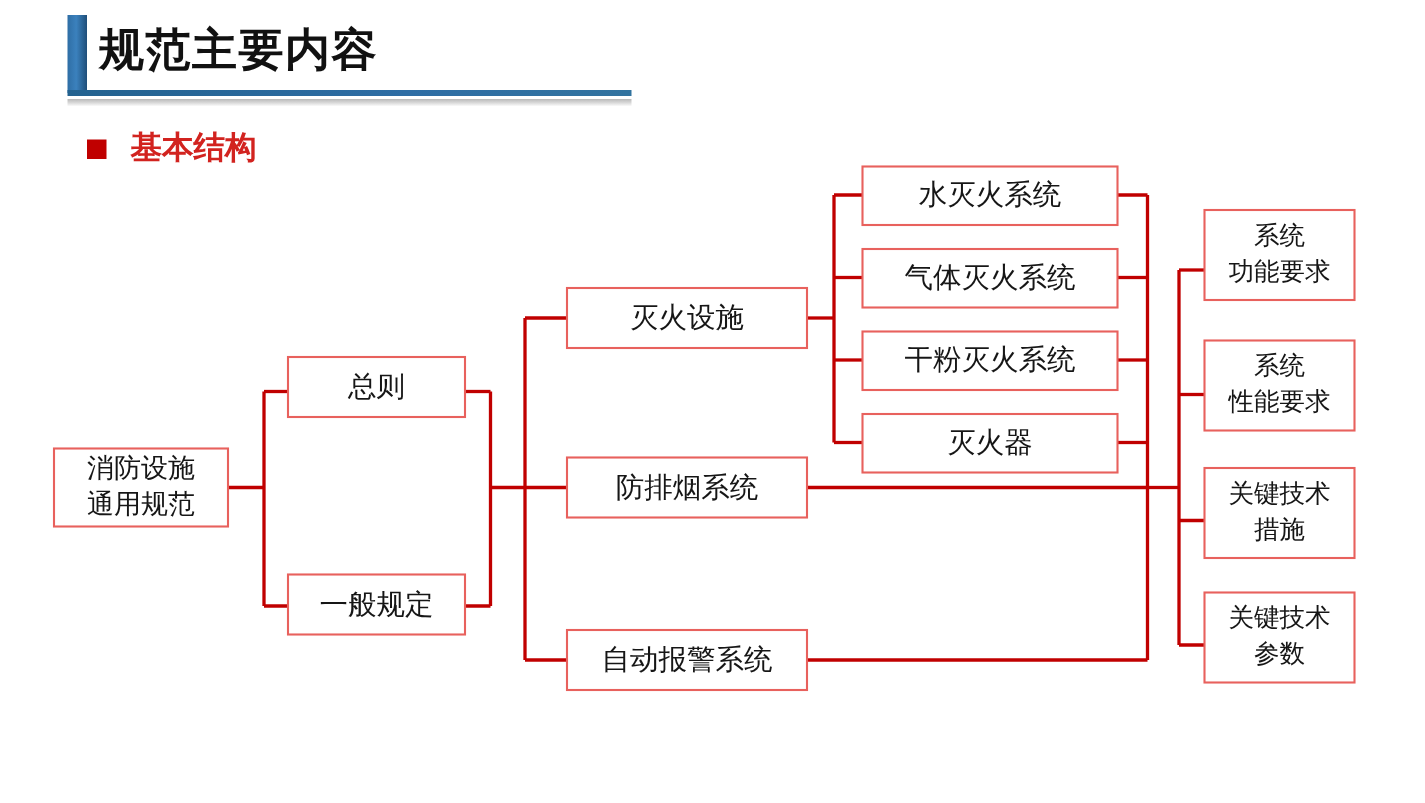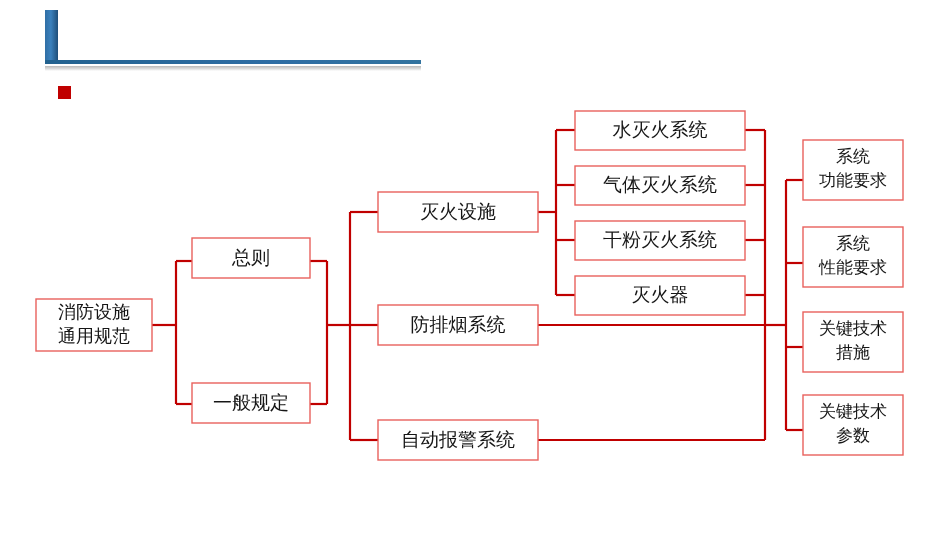--- a/index.html
+++ b/index.html
@@ -100,26 +100,28 @@
     position: absolute;
     left: 0; bottom: 0;
     width: 950px; height: 60px;
   }
 </style>
 </head>
 <body>
 
 <div id="header">
   <div id="title-accent-bar"></div>
+  <div id="page-title">规范主要内容</div>
   <div id="title-rule"></div>
   <div id="title-rule-shadow"></div>
 </div>
 
 <div id="bullet-row">
   <div id="bullet-square"></div>
+  <div id="bullet-label">基本结构</div>
 </div>
 
 <div id="diagram-wrap">
 <svg id="diagram-svg" width="950" height="370" viewBox="0 0 950 370" xmlns="http://www.w3.org/2000/svg">
 
   <g>
 
     <path class="connector" d="M 152 220 L 176 220"></path>
 
     <path class="connector" d="M 176 156 L 176 299"></path>

